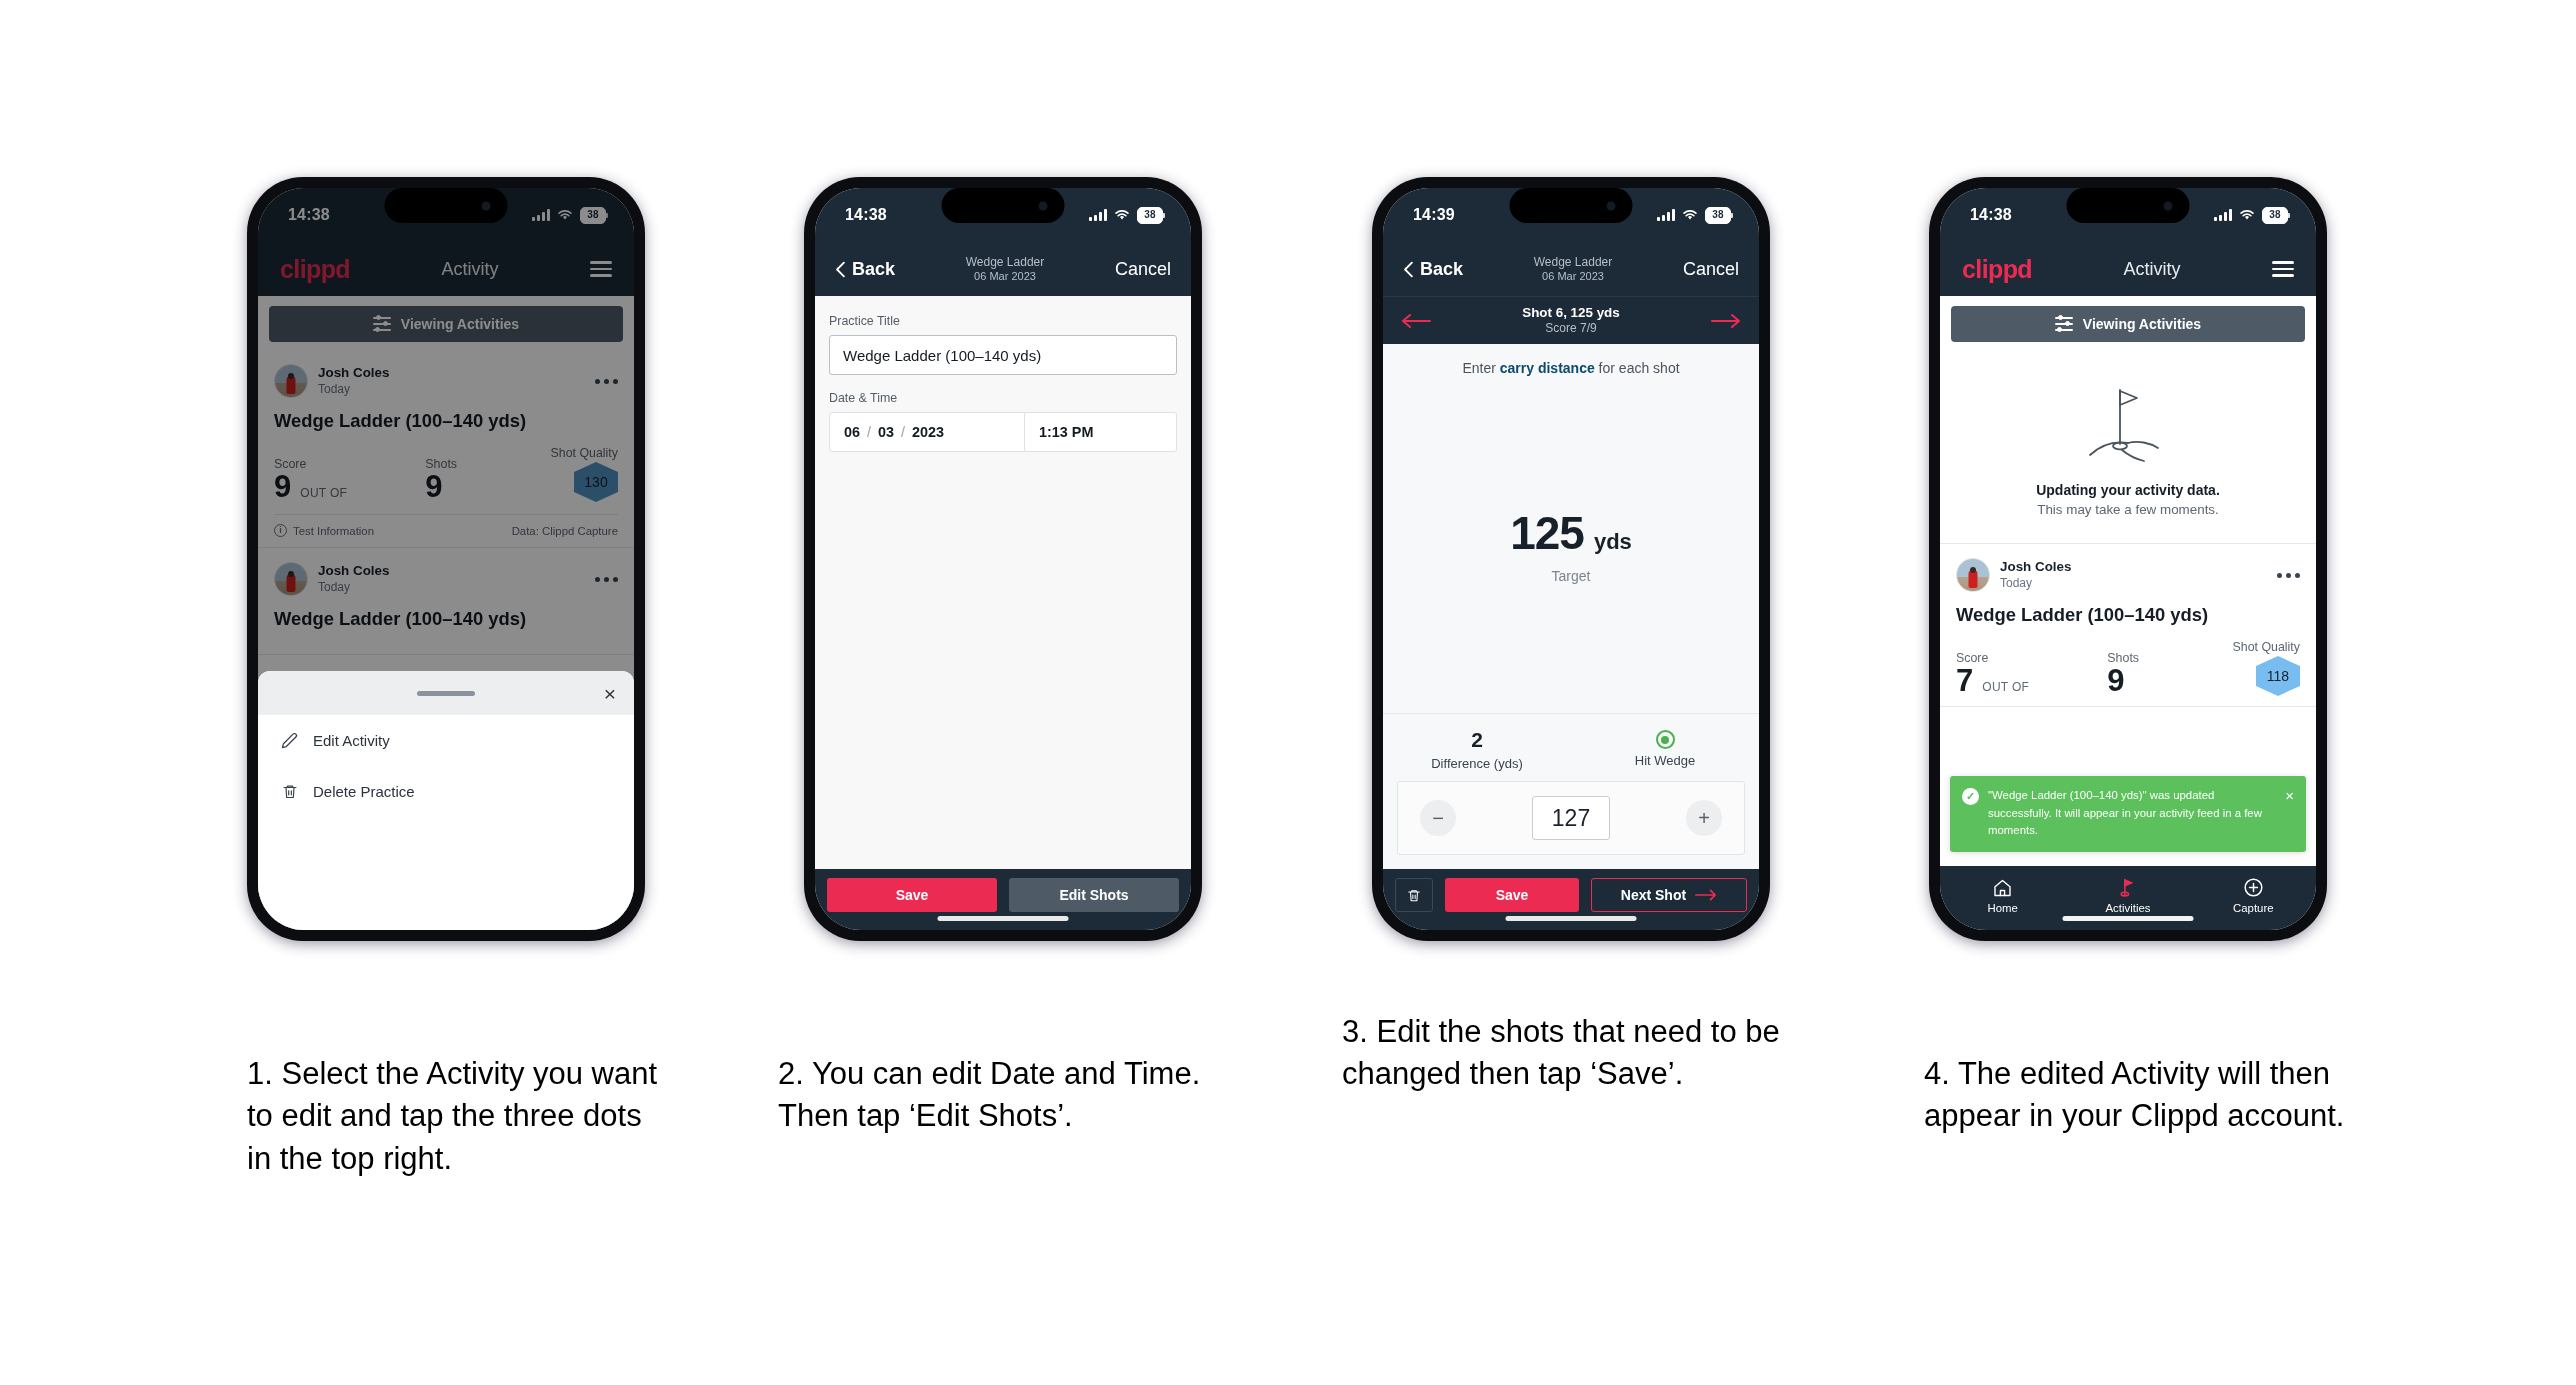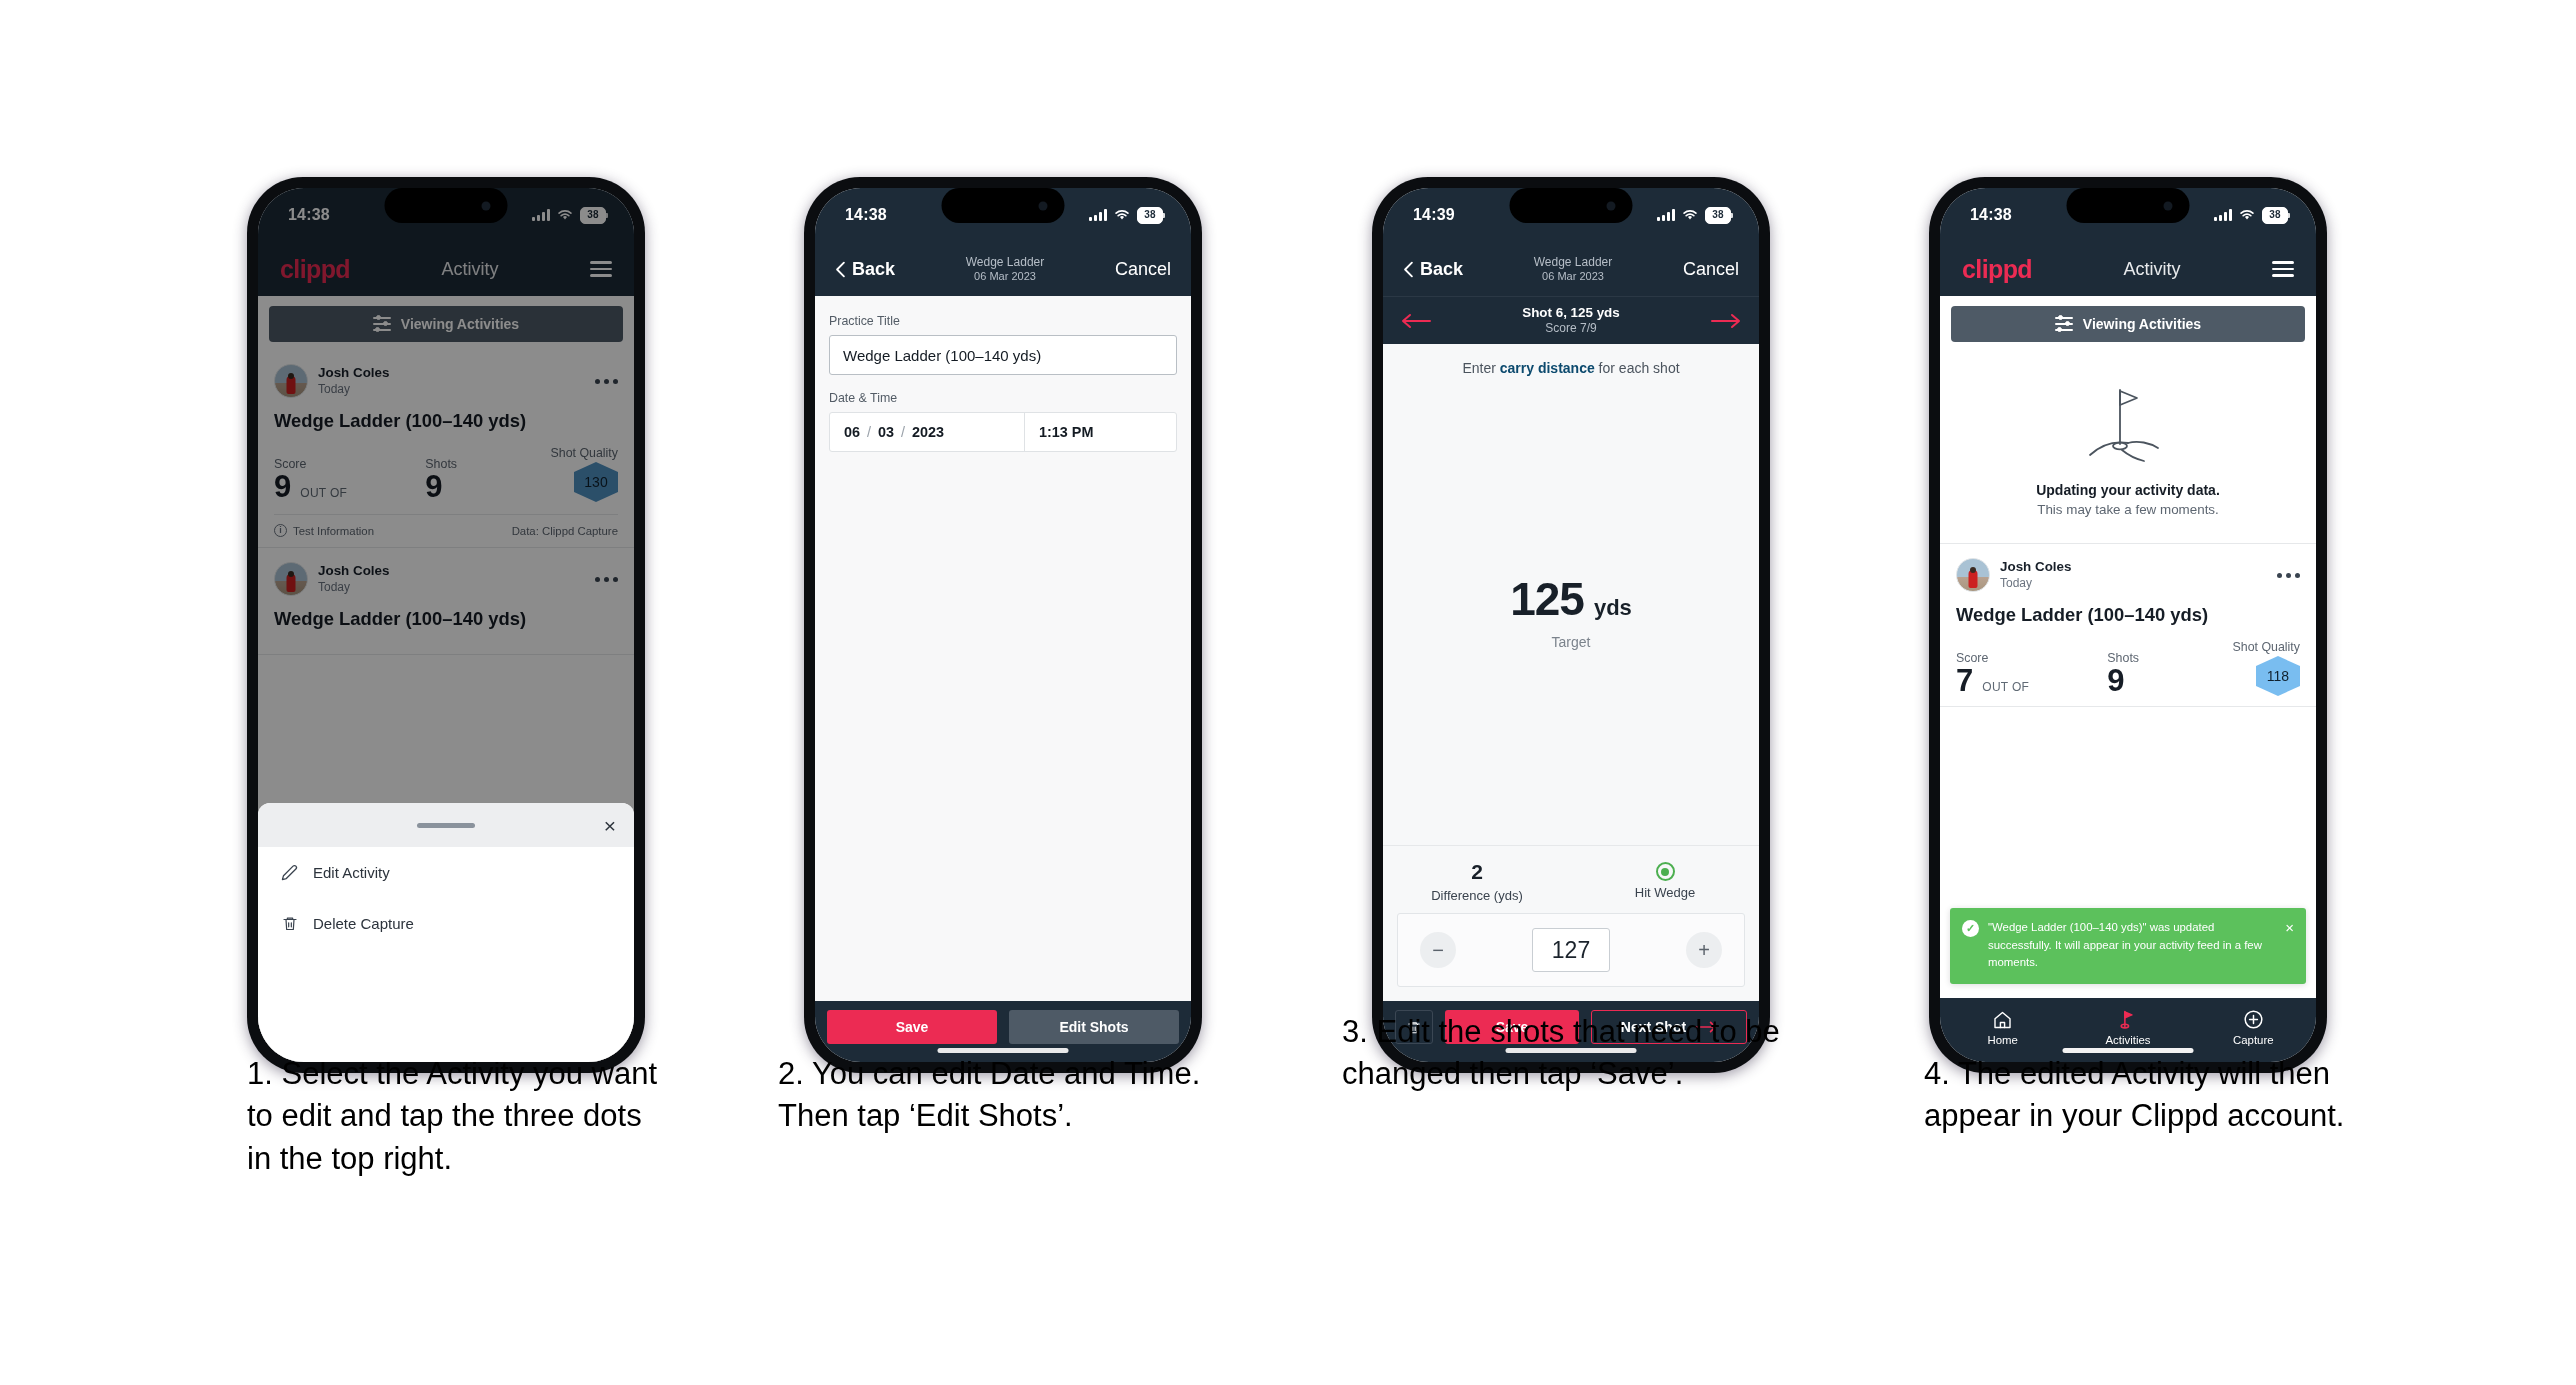--- a/index.html
+++ b/index.html
@@ -7,21 +7,21 @@
     width: 2576px; height: 1386px;
     background: #ffffff;
     font-family: "Liberation Sans", sans-serif;
     overflow: hidden;
   }
   .board { position: relative; width: 2576px; height: 1386px; background:#fff; }
 
   
   .phone {
     position: absolute;
-    width: 398px; height: 896px;
+    width: 398px; height: 764px;
     background: #0b0d10;
     border-radius: 56px;
     padding: 11px;
     box-shadow: 0 3px 14px rgba(40,30,60,.45);
   }
   .phone-inner {
     position: relative;
     width: 100%; height: 100%;
     border-radius: 46px;
     overflow: hidden;
@@ -414,21 +414,21 @@
               </svg>
           </span>
           <span>Edit Activity</span>
         </div>
         <div class="sheet-item">
           <span class="sheet-ico">
             <svg width="16" height="17" viewBox="0 0 24 24" fill="none" stroke="#3a434e" stroke-width="1.8" stroke-linecap="round" stroke-linejoin="round">
                 <path d="M3 6h18M8 6V4h8v2M6 6l1 15h10l1-15M10 11v6M14 11v6"></path>
               </svg>
           </span>
-          <span>Delete Capture</span>
+          <span>Delete Practice</span>
         </div>
       </div>
     </div>
   </div>
 
   <div class="phone" style="left:804px; top:177px;">
     <div class="notch">
         <span class="lens"></span>
       </div>
     <div class="phone-inner">

